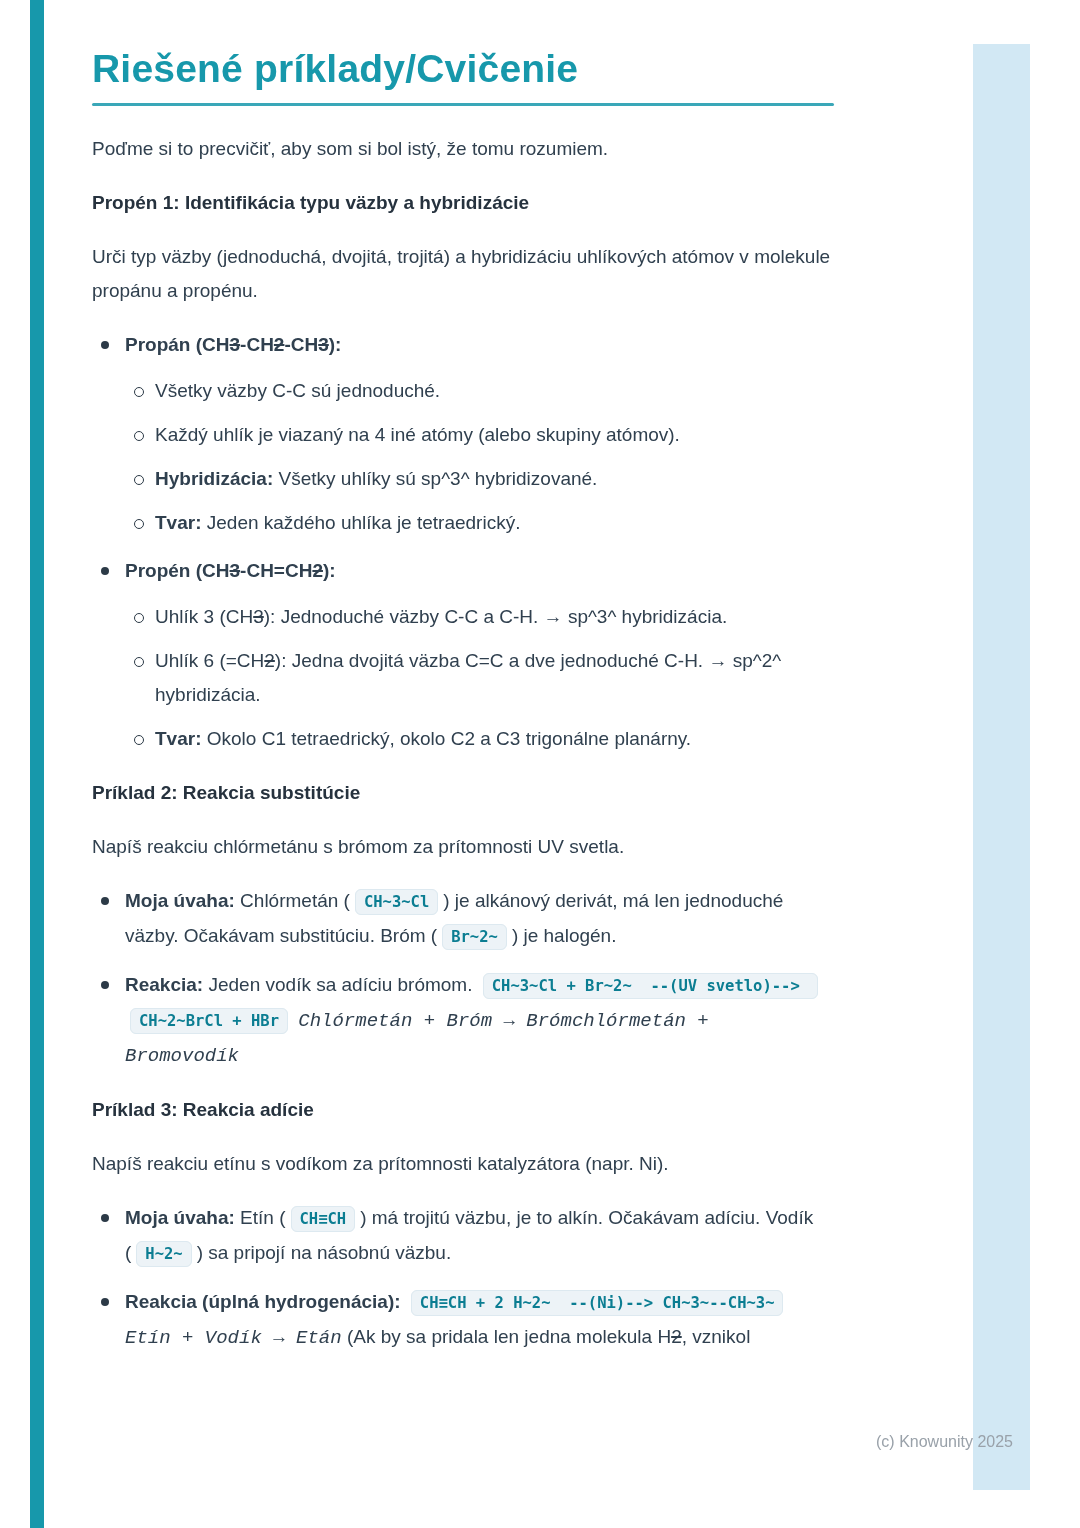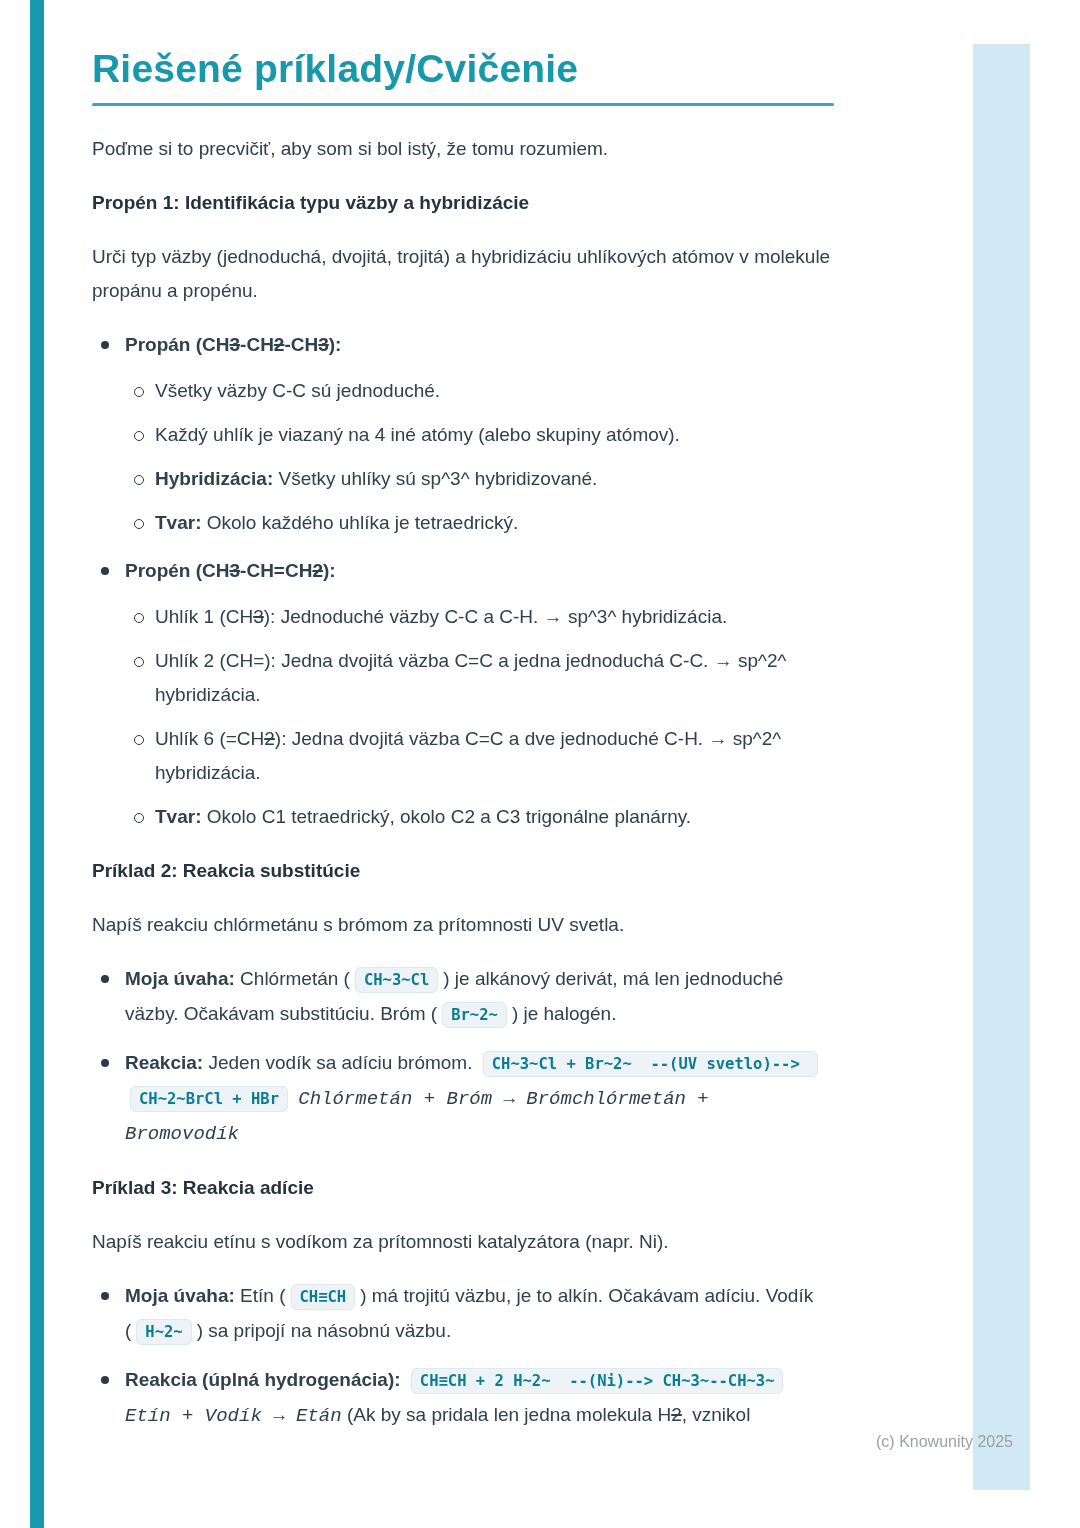--- a/index.html
+++ b/index.html
@@ -59,28 +59,27 @@
       <p class="para"><span class="seg">Poďme si to precvičiť, aby som si bol istý, že tomu rozumiem.</span></p>
       <p class="heading"><span class="seg">Propén 1: Identifikácia typu väzby a hybridizácie</span></p>
       <p class="para"><span class="seg">Urči typ väzby (jednoduchá, dvojitá, trojitá) a hybridizáciu uhlíkových atómov v molekule propánu a propénu.</span></p>
       <ul class="l1">
         <li class="li1">
           <div><strong class="seg bold">Propán (CH</strong><strong class="seg bold strike">3</strong><strong class="seg bold">-CH</strong><strong class="seg bold strike">2</strong><strong class="seg bold">-CH</strong><strong class="seg bold strike">3</strong><strong class="seg bold">):</strong></div>
           <ul class="l2">
             <li class="li2"><span class="seg">Všetky väzby C-C sú jednoduché.</span></li>
             <li class="li2"><span class="seg">Každý uhlík je viazaný na 4 iné atómy (alebo skupiny atómov).</span></li>
             <li class="li2"><strong class="seg bold">Hybridizácia:</strong><span class="seg"> Všetky uhlíky sú sp^3^ hybridizované.</span></li>
-            <li class="li2"><strong class="seg bold">Tvar:</strong><span class="seg"> Okolo každého uhlíka je tetraedrický.</span></li>
+            <li class="li2"><strong class="seg bold">Tvar:</strong><span class="seg"> Jeden každého uhlíka je tetraedrický.</span></li>
           </ul>
         </li>
         <li class="li1">
           <div><strong class="seg bold">Propén (CH</strong><strong class="seg bold strike">3</strong><strong class="seg bold">-CH=CH</strong><strong class="seg bold strike">2</strong><strong class="seg bold">):</strong></div>
           <ul class="l2">
-            <li class="li2"><span class="seg">Uhlík 1 (CH</span><span class="seg strike">3</span><span class="seg">): Jednoduché väzby C-C a C-H. → sp^3^ hybridizácia.</span></li>
-            <li class="li2"><span class="seg">Uhlík 2 (CH=): Jedna dvojitá väzba C=C a jedna jednoduchá C-C. → sp^2^ hybridizácia.</span></li>
+            <li class="li2"><span class="seg">Uhlík 3 (CH</span><span class="seg strike">3</span><span class="seg">): Jednoduché väzby C-C a C-H. → sp^3^ hybridizácia.</span></li>
             <li class="li2"><span class="seg">Uhlík 6 (=CH</span><span class="seg strike">2</span><span class="seg">): Jedna dvojitá väzba C=C a dve jednoduché C-H. → sp^2^ hybridizácia.</span></li>
             <li class="li2"><strong class="seg bold">Tvar:</strong><span class="seg"> Okolo C1 tetraedrický, okolo C2 a C3 trigonálne planárny.</span></li>
           </ul>
         </li>
       </ul>
       <p class="heading"><span class="seg">Príklad 2: Reakcia substitúcie</span></p>
       <p class="para"><span class="seg">Napíš reakciu chlórmetánu s brómom za prítomnosti UV svetla.</span></p>
       <ul class="l1">
         <li class="li1">
           <div><strong class="seg bold">Moja úvaha:</strong><span class="seg"> Chlórmetán (</span><code class="seg code">CH~3~Cl</code><span class="seg">) je alkánový derivát, má len jednoduché väzby. Očakávam substitúciu. Bróm (</span><code class="seg code">Br~2~</code><span class="seg">) je halogén.</span></div>

